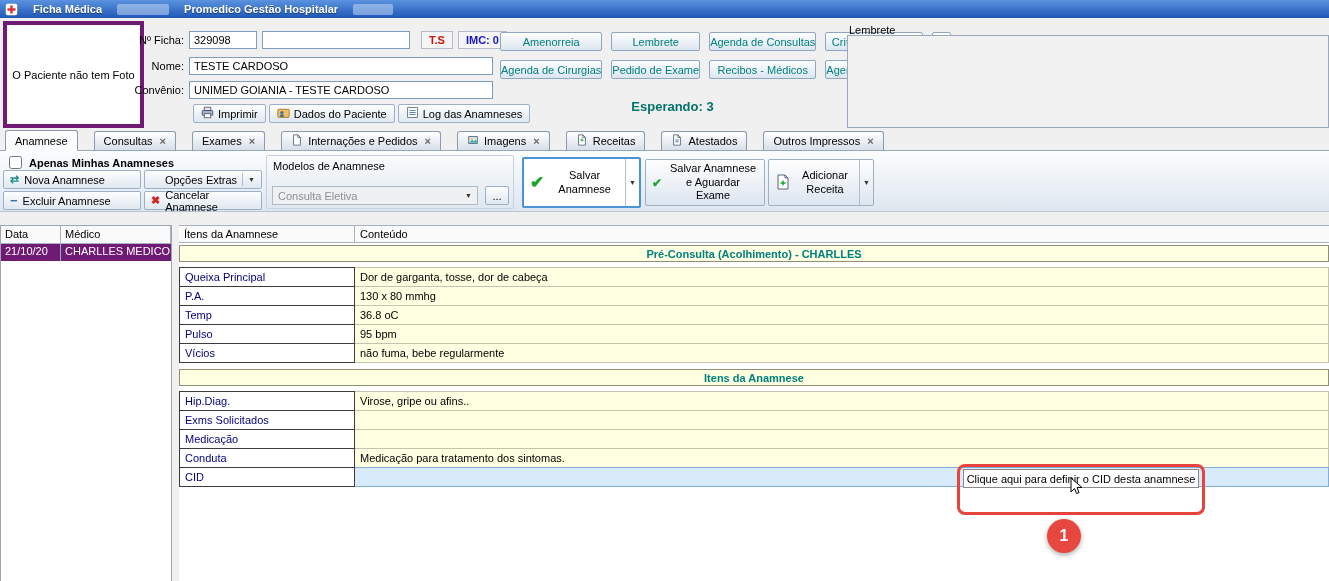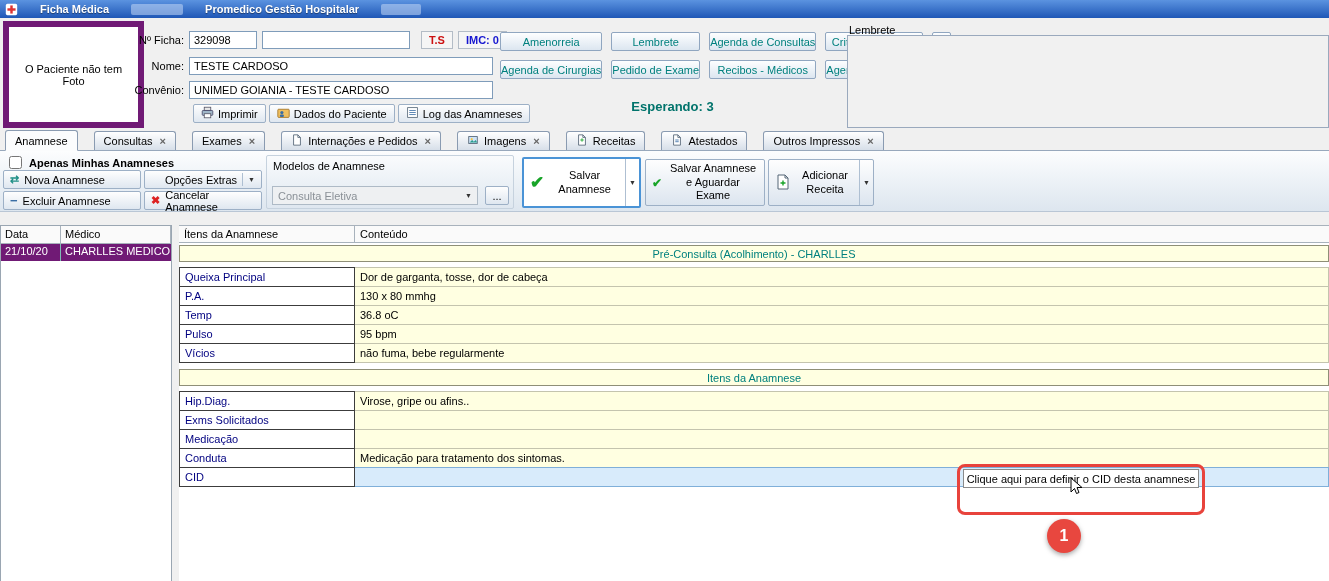--- a/index.html
+++ b/index.html
@@ -2,30 +2,30 @@
 <html><head>
 <meta charset="utf-8">
 <style>
   *{box-sizing:border-box}
   body{margin:0;background:#ccc}
   .screen{position:relative;width:1329px;height:581px;background:#f0f0f0;overflow:hidden;
           font-family:"Liberation Sans",sans-serif;font-size:11px;color:#000}
 
   
   .titlebar{position:absolute;left:0;top:0;right:0;height:18px;
-            background:linear-gradient(#5b93e0,#1f57b6);display:flex;align-items:center;gap:22px;
+            background:linear-gradient(#5b93e0,#1f57b6);display:flex;align-items:center;gap:15px;
             padding:0 5px;color:#fff}
   .tb-text{font-weight:bold;font-size:11px;text-shadow:0 1px 1px rgba(0,0,0,.45);white-space:nowrap}
   .app-icon{width:13px;height:13px;display:inline-flex;flex:0 0 auto}
   .redact{height:11px;background:rgba(195,215,245,.55);border-radius:2px}
   .r1{width:52px}.r2{width:40px}
 
   
   .photo-box{position:absolute;left:3px;top:21px;width:141px;height:107px;background:#fff;
-             border:6px solid #701a75;display:flex;align-items:center;justify-content:center;
+             border:4px solid #701a75;display:flex;align-items:center;justify-content:center;
              text-align:center;padding:4px}
   .frow{position:absolute;display:flex;align-items:center;gap:5px}
   .frow .flab{width:56px;text-align:right;white-space:nowrap}
   .row1{left:128px;top:31px}.row2{left:128px;top:57px}.row3{left:128px;top:81px}
   .inp{height:18px;border:1px solid #7f9cba;padding:1px 4px;font:inherit;background:#fff}
   .inp-ficha{width:68px}.inp-extra{width:148px}.inp-wide{width:304px}
   .ts-box{margin-left:6px;border:1px solid #b3bcc6;background:#f5f5f5;padding:2px 7px;
           color:#cc1111;font-weight:bold}
   .imc-box{border:1px solid #b3bcc6;background:#f5f5f5;padding:2px 7px;color:#1515d0;font-weight:bold}
   .hdr-btns{position:absolute;left:193px;top:104px;display:flex;gap:3px}
@@ -107,21 +107,21 @@
   .lg-row div{padding:1px 4px;overflow:hidden;white-space:nowrap}
   .lg-row .lg-c1{border-right:1px solid #7fbcb6}
 
   
   .rtable{position:absolute;left:179px;top:225px;right:0;bottom:0;background:#fff}
   .rt-hdr{display:flex;height:18px;background:#fafafa;border-top:1px solid #a8b2bc;
           border-bottom:1px solid #a8b2bc}
   .rt-hdr .c1{width:176px;padding:2px 5px;border-right:1px solid #a8b2bc}
   .rt-hdr .c2{flex:1;padding:2px 5px}
   .sec-row{height:17px;background:#FFFFE1;border:1px solid #8f8f77;display:flex;align-items:center;
-           justify-content:center;color:#00807E;font-weight:normal}
+           justify-content:center;color:#00807E;font-weight:bold}
   .sec-1{margin-top:2px}
   .sec-2{margin-top:6px}
   .rows-group{margin-top:5px}
   .it-row{display:flex;height:20px}
   .it-row + .it-row{margin-top:-1px}
   .it-lab{width:176px;background:#fff;border:1px solid #3c3c3c;color:#000080;
           padding:1px 5px;display:flex;align-items:center;overflow:hidden;white-space:nowrap}
   .it-con{flex:1;background:#FFFFE1;border:1px solid #c4c4ae;border-left:none;
           padding:1px 5px;display:flex;align-items:center;overflow:hidden;white-space:nowrap;cursor:default}
   .it-con.hl{background:#D8EBFB;border:1px solid #7FAFD9;border-left:none}

